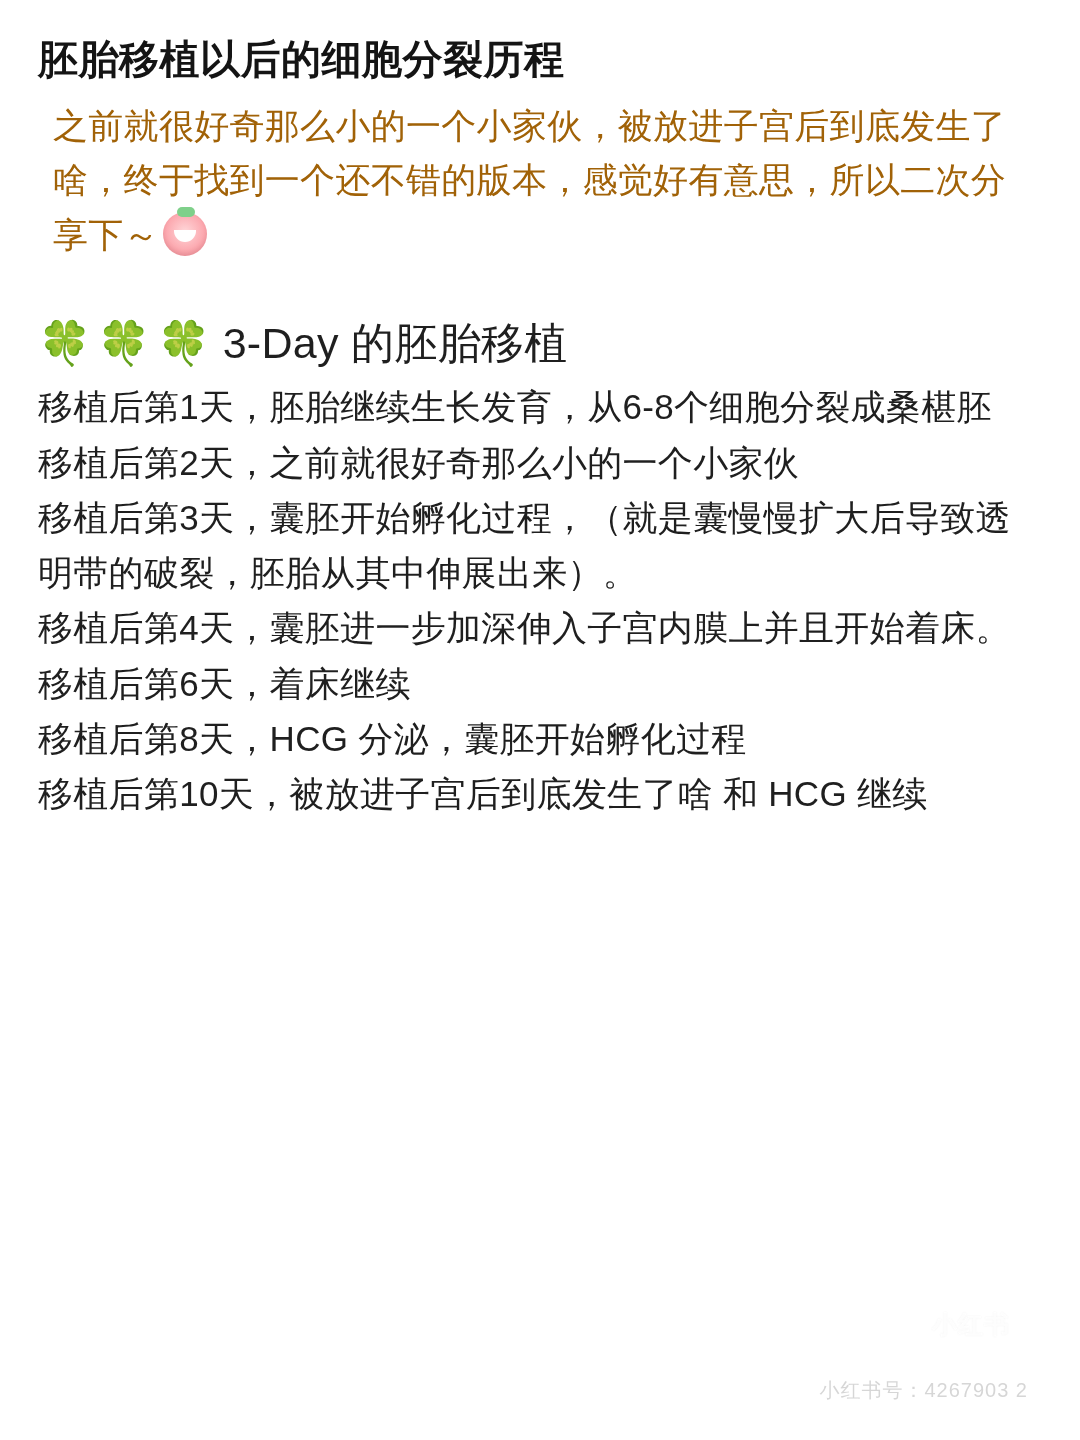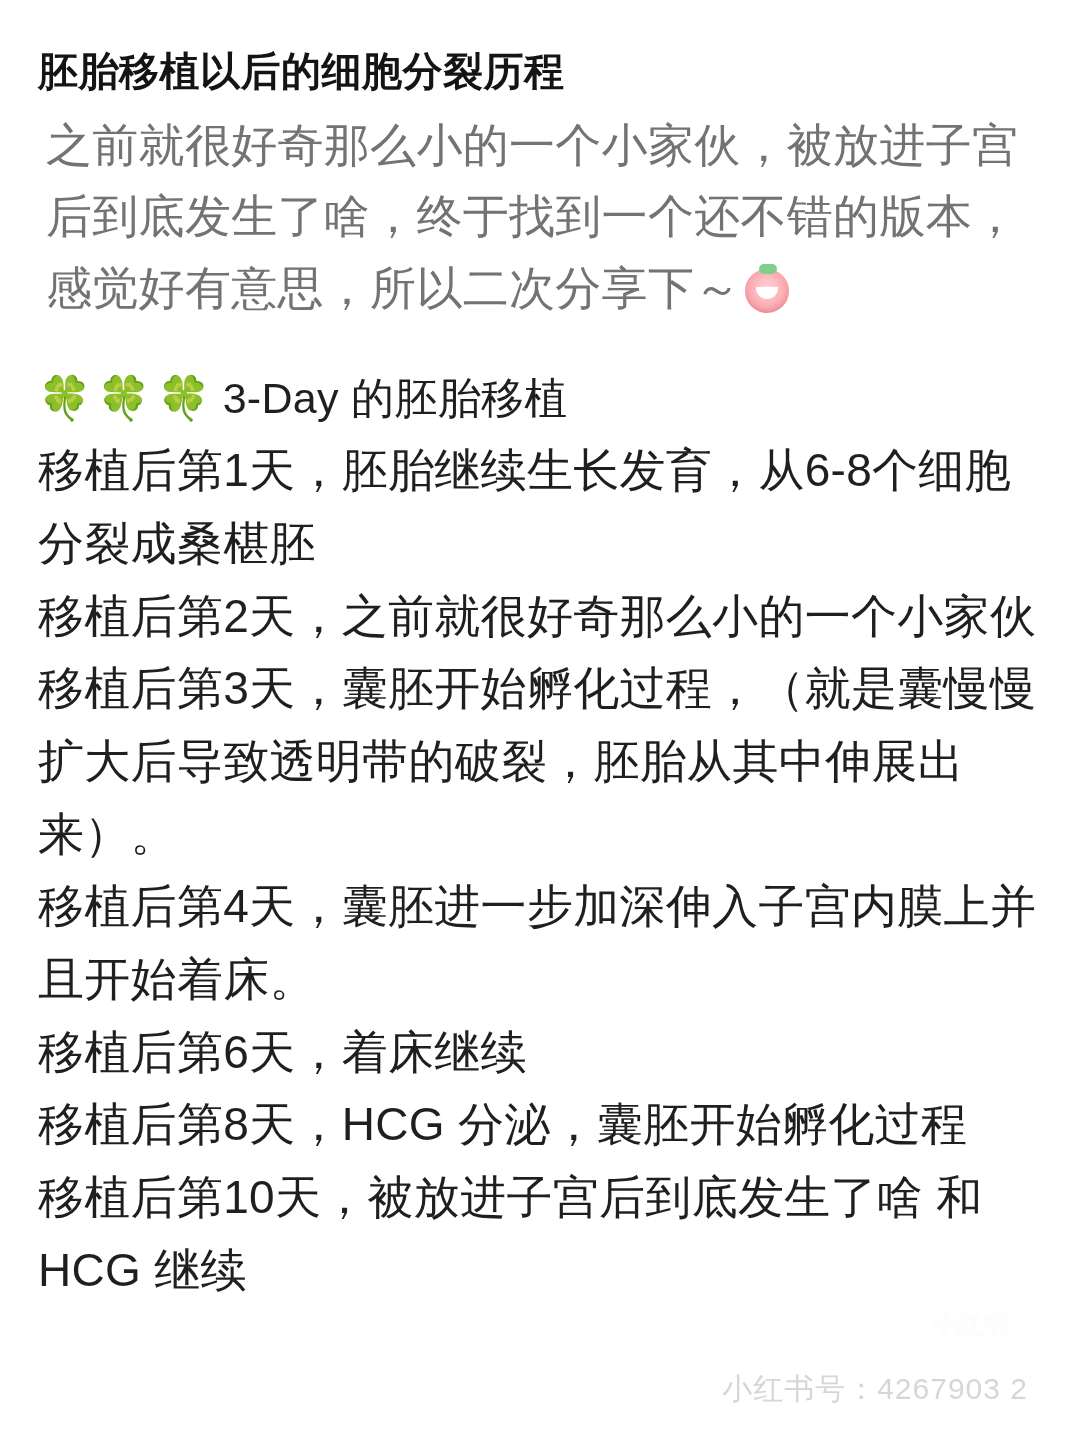--- a/index.html
+++ b/index.html
@@ -20,48 +20,48 @@
     width: 1080px;
     height: 1440px;
     box-sizing: border-box;
     padding: 30px 38px 0 38px;
   }
   .title {
     font-size: 40px;
     font-weight: bold;
     letter-spacing: 0.5px;
     line-height: 1.25;
-    margin: 16px 0 14px 0;
+    margin: 4px 0 14px 0;
     color: #141414;
   }
   .para {
-    font-size: 46px;
+    font-size: 35px;
     line-height: 1.55;
-    margin: 8px;
-    color: #737373;
+    margin: 15px;
+    color: #a16207;
     letter-spacing: 0.3px;
   }
   .gap {
     height: 34px;
   }
   .section-head {
     font-size: 43px;
     line-height: 1.5;
     margin: 0 0 4px 0;
     letter-spacing: 0.3px;
   }
   .clovers {
     letter-spacing: 6px;
     margin-right: 6px;
   }
   .clover {
     color: #57c36b;
   }
   .line {
-    font-size: 46px;
+    font-size: 35px;
     line-height: 1.58;
     margin: 0;
     letter-spacing: 0.3px;
     color: #1f1f1f;
   }
   .watermark-logo {
     position: absolute;
     right: 58px;
     top: 1295px;
     width: 96px;
@@ -76,22 +76,22 @@
     align-items: center;
     justify-content: center;
     letter-spacing: 1px;
     text-shadow: 0 0 2px rgba(0,0,0,0.07);
     opacity: 0.75;
     pointer-events: none;
   }
   .watermark-text {
     position: absolute;
     right: 52px;
-    bottom: 30px;
-    font-size: 30px;
+    bottom: 36px;
+    font-size: 20px;
     color: rgba(120, 120, 120, 0.30);
     letter-spacing: 1px;
     white-space: nowrap;
     pointer-events: none;
   }
   .face-emoji {
     display: inline-block;
     width: 44px;
     height: 44px;
     border-radius: 50%;

